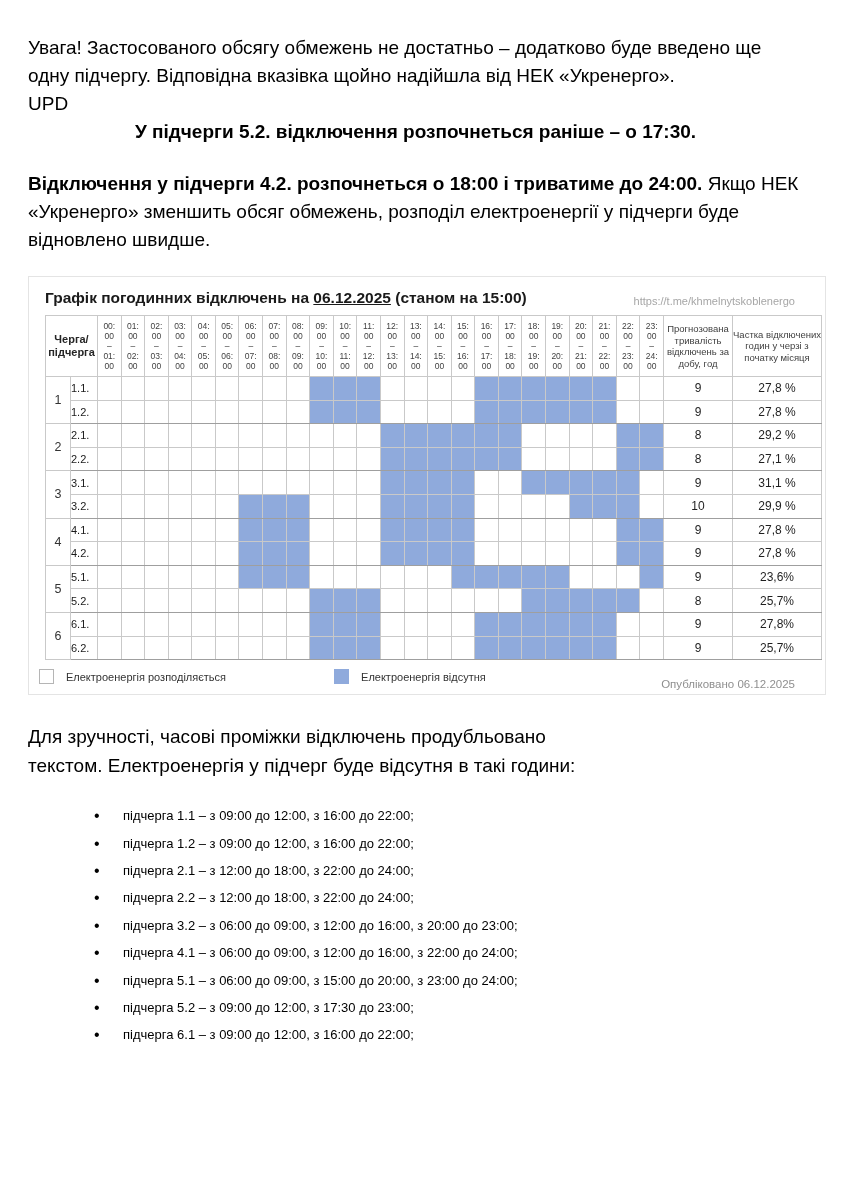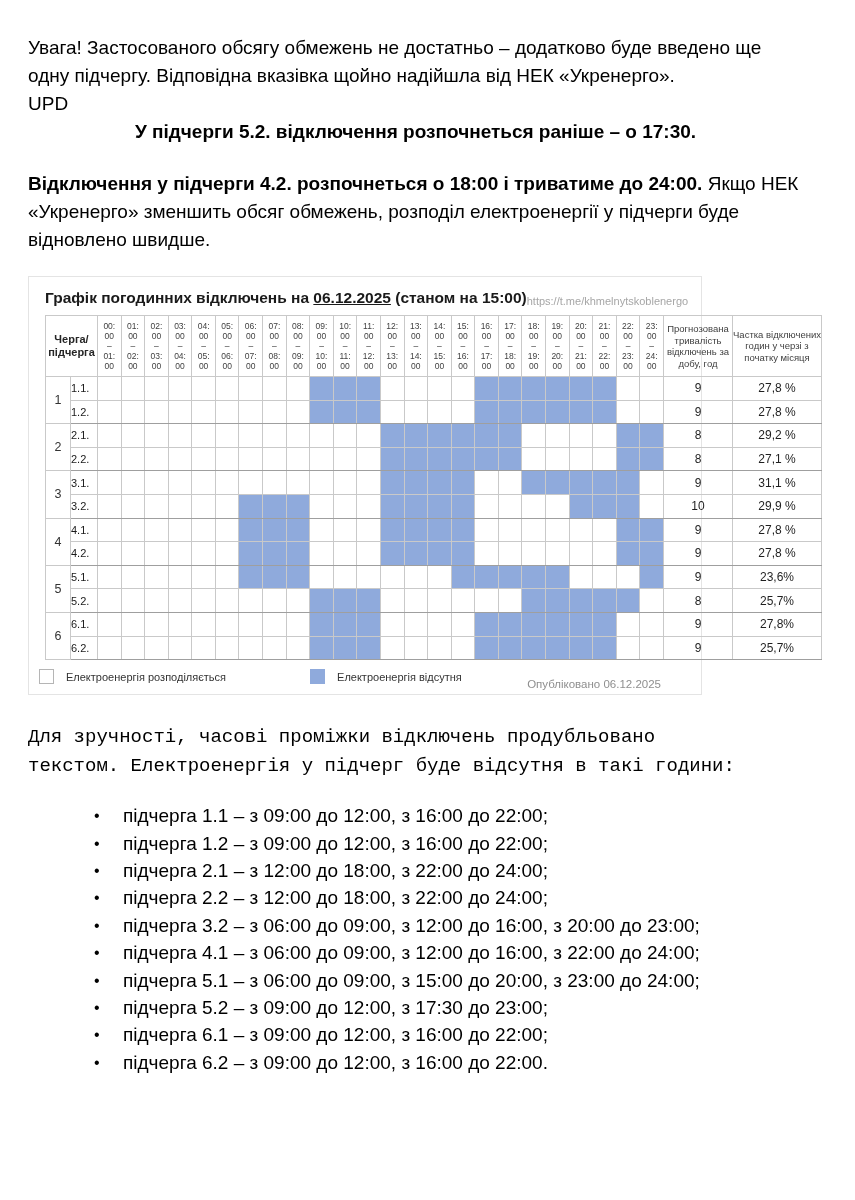--- a/index.html
+++ b/index.html
@@ -10,24 +10,24 @@
     -webkit-font-smoothing:antialiased;
   }
   .content{padding:34px 28px 0 28px;}
   .para{font-size:19px;line-height:28px;margin:0;}
   .para.w1{width:775px;}
   .para.w2{width:812px;margin-top:24px;}
   .bold{font-weight:bold;text-align:center;}
   
   .graphic{
     margin-top:22px;
-    width:674px;
+    width:798px;
     border:1px solid #e4e4e4;
     box-sizing:border-box;
-    padding:12px 10px 8px 0;
+    padding:12px 0 8px 0;
     background:#fff;
   }
   .graphic-header{
     display:flex;justify-content:space-between;align-items:flex-end;
     padding:0 30px 8px 16px;
   }
   .graphic-title{font-size:15.5px;font-weight:bold;color:#1a1a1a;white-space:nowrap;}
   .graphic-title .date{text-decoration:underline;}
   .source-link{font-size:11px;color:#a6a6a6;font-weight:normal;text-align:right;}
   table.schedule{
@@ -54,32 +54,32 @@
   tbody tr{height:23.6px;}
   td.group-cell{font-size:12.5px;text-align:center;color:#333;}
   td.label-cell{font-size:11px;font-weight:normal;text-align:left;padding-left:4px;color:#1a1a1a;}
   td.hour-cell{background:#fff;}
   td.hour-cell.off{background:var(--outage,#8faadc);}
   td.dur-cell,td.share-cell{font-size:12px;text-align:center;color:#1f1f1f;}
   tr.group-end td{border-bottom:1px solid #9f9f9f;}
   
   .legend-row{display:flex;align-items:center;padding:9px 30px 2px 10px;}
   .legend-item{display:flex;align-items:center;font-size:11px;color:#333;}
-  .legend-item+.legend-item{margin-left:84px;justify-content:space-between;}
+  .legend-item+.legend-item{margin-left:108px;justify-content:space-between;}
   .legend-box{width:15px;height:15px;margin-right:12px;display:inline-block;box-sizing:border-box;}
   .legend-box.on{background:#fff;border:1px solid #b5b5b5;}
   .legend-box.off{background:var(--outage,#8faadc);}
   .published{margin-left:auto;font-size:11.5px;color:#8f8f8f;position:relative;top:7px;}
   
-  .note{margin-top:28px;font-size:19px;line-height:28.5px;font-family:Liberation Mono, monospace;}
+  .note{margin-top:28px;font-size:19px;line-height:28.5px;}
   ul.outage-list{
     list-style:none;margin:22px 0 0 0;padding:0 0 0 66px;
   }
   ul.outage-list li{
-    position:relative;font-size:19px;line-height:27.4px;padding-left:29px;
+    position:relative;font-size:13px;line-height:27.4px;padding-left:29px;
   }
   ul.outage-list li::before{
     content:"•";position:absolute;left:0;top:0;font-size:16px;color:#000;
   }
 </style>
 </head>
 <body>
 
 <div class="content">
 
@@ -634,16 +634,15 @@
   <ul class="outage-list">
       <li>підчерга 1.1 – з 09:00 до 12:00, з 16:00 до 22:00;</li>
       <li>підчерга 1.2 – з 09:00 до 12:00, з 16:00 до 22:00;</li>
       <li>підчерга 2.1 – з 12:00 до 18:00, з 22:00 до 24:00;</li>
       <li>підчерга 2.2 – з 12:00 до 18:00, з 22:00 до 24:00;</li>
       <li>підчерга 3.2 – з 06:00 до 09:00, з 12:00 до 16:00, з 20:00 до 23:00;</li>
       <li>підчерга 4.1 – з 06:00 до 09:00, з 12:00 до 16:00, з 22:00 до 24:00;</li>
       <li>підчерга 5.1 – з 06:00 до 09:00, з 15:00 до 20:00, з 23:00 до 24:00;</li>
       <li>підчерга 5.2 – з 09:00 до 12:00, з 17:30 до 23:00;</li>
       <li>підчерга 6.1 – з 09:00 до 12:00, з 16:00 до 22:00;</li>
-      <li>підчерга 6.2 – з 09:00 до 12:00, з 16:00 до 22:00.</li>
     </ul>
 
 </div>
 
 </body></html>

